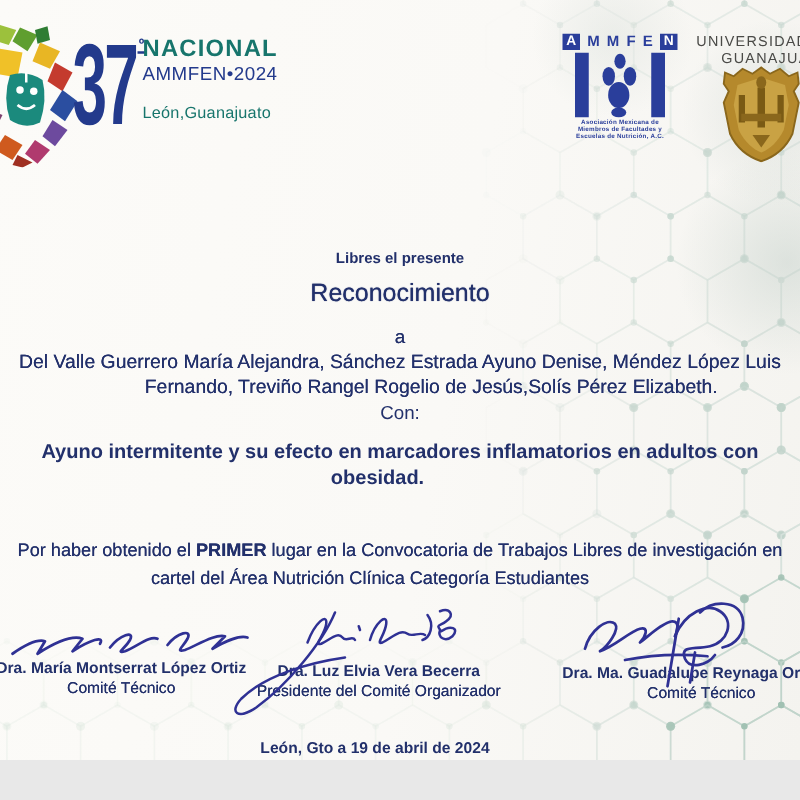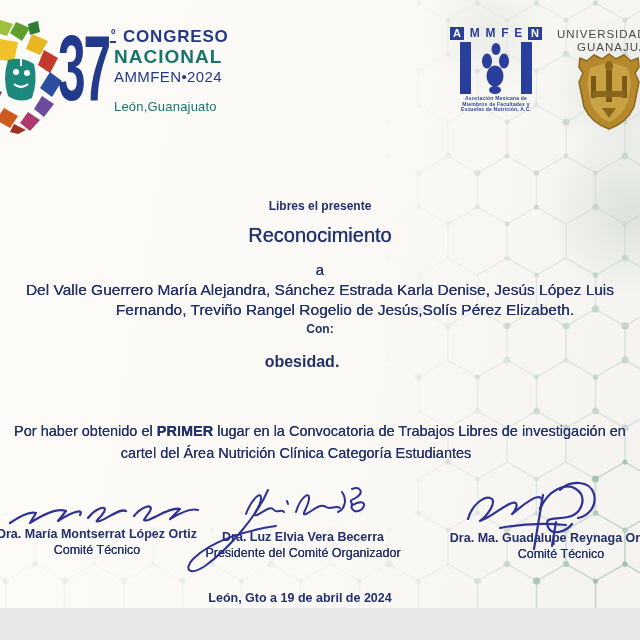--- a/index.html
+++ b/index.html
@@ -37,24 +37,24 @@
   .ug-seal{position:absolute;left:576px;top:52px;z-index:1;}
 
   .tx{position:absolute;left:0;width:640px;text-align:center;z-index:2;white-space:nowrap;}
   .semi{text-shadow:0 0 .45px currentColor;}
   .intro{top:135px;font-size:15px;line-height:19px;color:#202e66;}
   .otorgan{top:199px;font-size:12px;font-weight:bold;}
   .recon{top:224px;font-size:20px;font-weight:500;text-shadow:0 0 .7px currentColor;}
   .alabel{top:261px;font-size:15px;}
   .recip{top:280px;font-size:15.5px;line-height:20px;}
   .recip .l2{transform:translateX(25px);}
-  .con{top:322px;font-size:12px;font-weight:bold;}
+  .con{top:322px;font-size:15px;font-weight:normal;}
   .work{top:351px;font-size:16px;font-weight:bold;line-height:21px;}
   .work .l2{transform:translateX(-18px);}
-  .award{top:420px;font-size:14.5px;line-height:22px;}
+  .award{top:430px;font-size:14.5px;line-height:22px;}
   .award .hl{font-weight:bold;}
   .award .l2{transform:translateX(-24px);}
   .date{top:591px;font-size:12.5px;font-weight:bold;transform:translateX(-20px);}
 
   .sig{position:absolute;z-index:2;text-align:center;}
   .s1{left:-34px;top:527px;width:262px;}
   .s2{left:190px;top:530px;width:226px;}
   .s3{left:447px;top:531px;width:228px;}
   .sig .nm{font-size:12.5px;font-weight:bold;white-space:nowrap;}
   .sig .rl{font-size:12.5px;font-weight:500;margin-top:2px;text-shadow:0 0 .4px currentColor;white-space:nowrap;}
@@ -562,21 +562,20 @@
     <path d="M20,40 Q34,36 46,44 Q50,60 44,78 Q32,84 20,76 Q14,58 20,40 Z" fill="#1b8a7d"></path>
     <circle cx="28" cy="52" r="3" fill="#ffffff"></circle>
     <circle cx="39" cy="53" r="3" fill="#ffffff"></circle>
     <path d="M26,64 Q33,70 40,64" stroke="#ffffff" stroke-width="2.2" fill="none"></path>
     <path d="M33,38 L33,46" stroke="#ffffff" stroke-width="2" fill="none"></path>
   </svg>
 
   <div class="c-num">37</div>
   <div class="c-ord">º</div>
   <div class="c-lines">
-    <div class="c-l1">CONGRESO</div>
     <div class="c-l2">NACIONAL</div>
     <div class="c-l3">AMMFEN•2024</div>
     <div class="c-l4">León,Guanajuato</div>
   </div>
 
   <div class="am">
     <div class="am-letters">
       <span class="t">A</span>
       <span class="p">M</span>
       <span class="p">M</span>
@@ -610,25 +609,26 @@
     <rect x="30" y="18" width="6" height="32" fill="#7a5a14"></rect>
     <ellipse cx="33" cy="14" rx="4" ry="5" fill="#8a671c"></ellipse>
     <rect x="17" y="39" width="32" height="6" fill="#8a671c"></rect>
     <path d="M26,56 L40,56 L33,66 Z" fill="#8a671c"></path>
   </svg>
 
   <div class="tx otorgan">Libres el presente</div>
   <div class="tx recon">Reconocimiento</div>
   <div class="tx alabel semi">a</div>
   <div class="tx recip semi">
-    <div class="l1">Del Valle Guerrero María Alejandra, Sánchez Estrada Karla Denise, Jesús López Luis</div>
+    <div class="l1">Del Valle Guerrero María Alejandra, Sánchez Estrada Ayuno Denise, Méndez López Luis</div>
     <div class="l2">Fernando, Treviño Rangel Rogelio de Jesús,Solís Pérez Elizabeth.</div>
   </div>
   <div class="tx con">Con:</div>
   <div class="tx work">
+    <div class="l1">Ayuno intermitente y su efecto en marcadores inflamatorios en adultos con</div>
     <div class="l2">obesidad.</div>
   </div>
   <div class="tx award semi">
     <div class="l1"><span>Por haber obtenido el </span><span class="hl">PRIMER</span><span> lugar en la Convocatoria de Trabajos Libres de investigación en</span></div>
     <div class="l2">cartel del Área Nutrición Clínica Categoría Estudiantes</div>
   </div>
 
   <div class="sig s1">
     <div class="nm">Dra. María Montserrat López Ortiz</div>
     <div class="rl">Comité Técnico</div>

